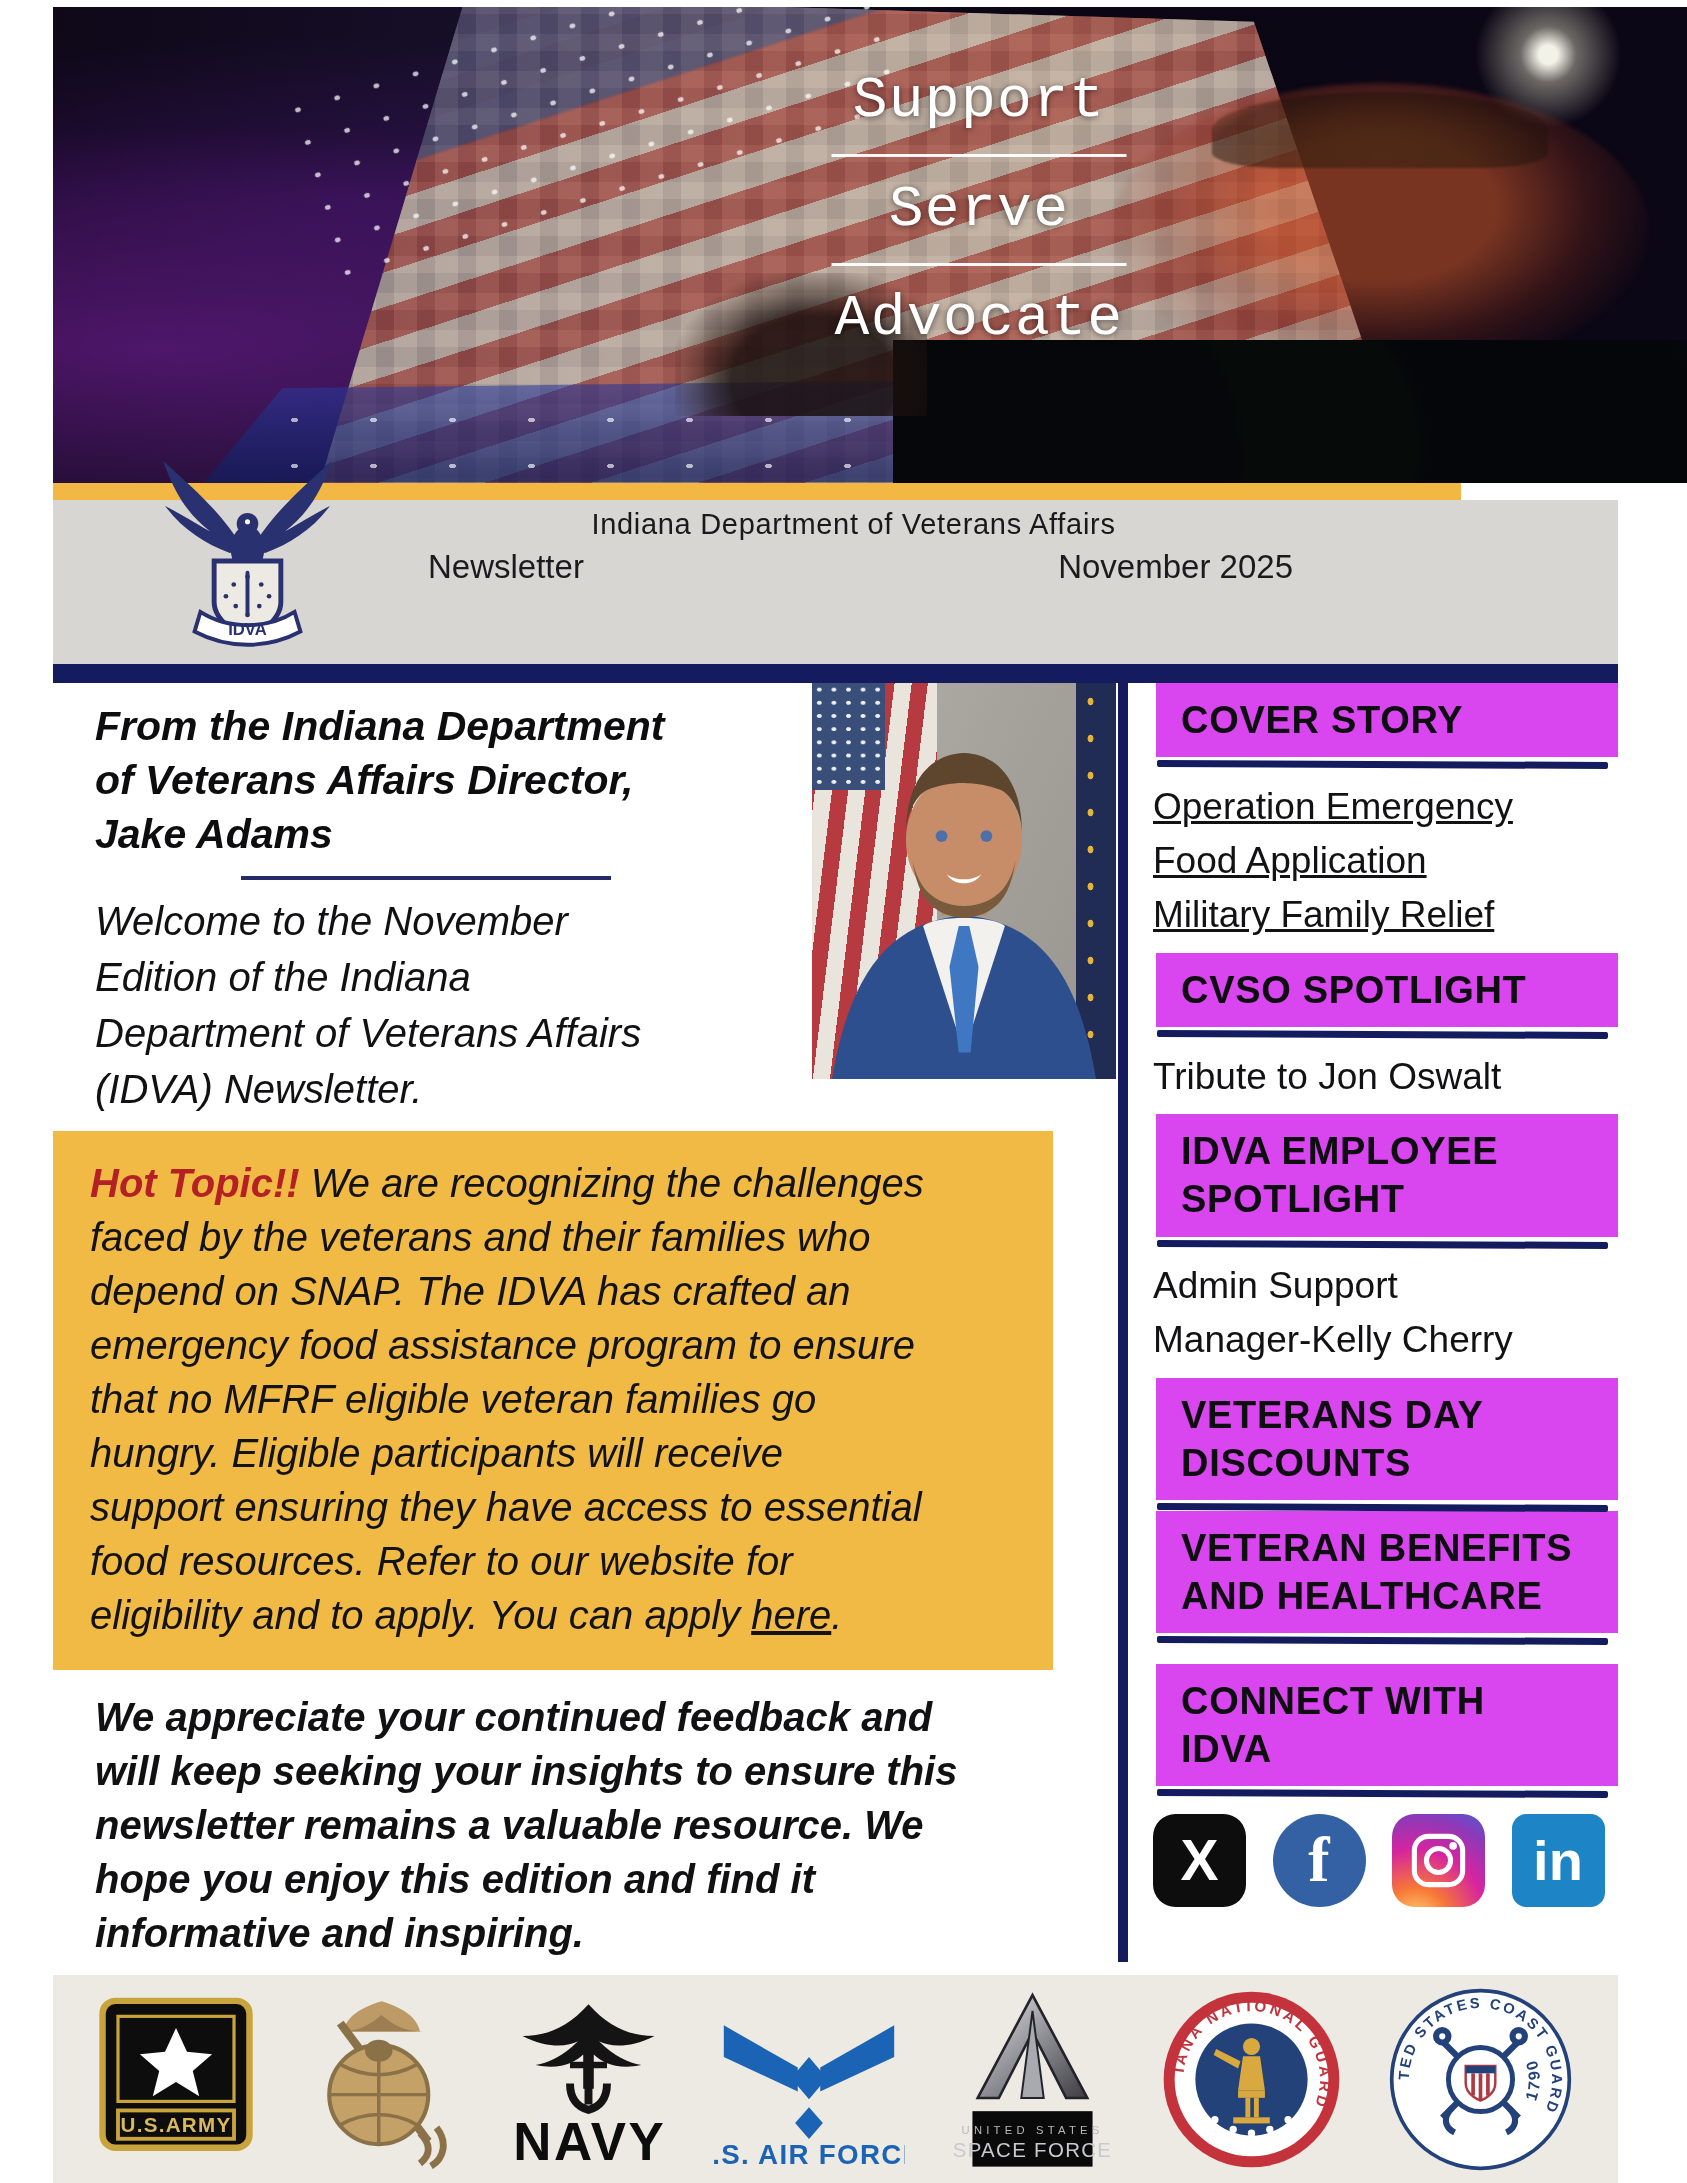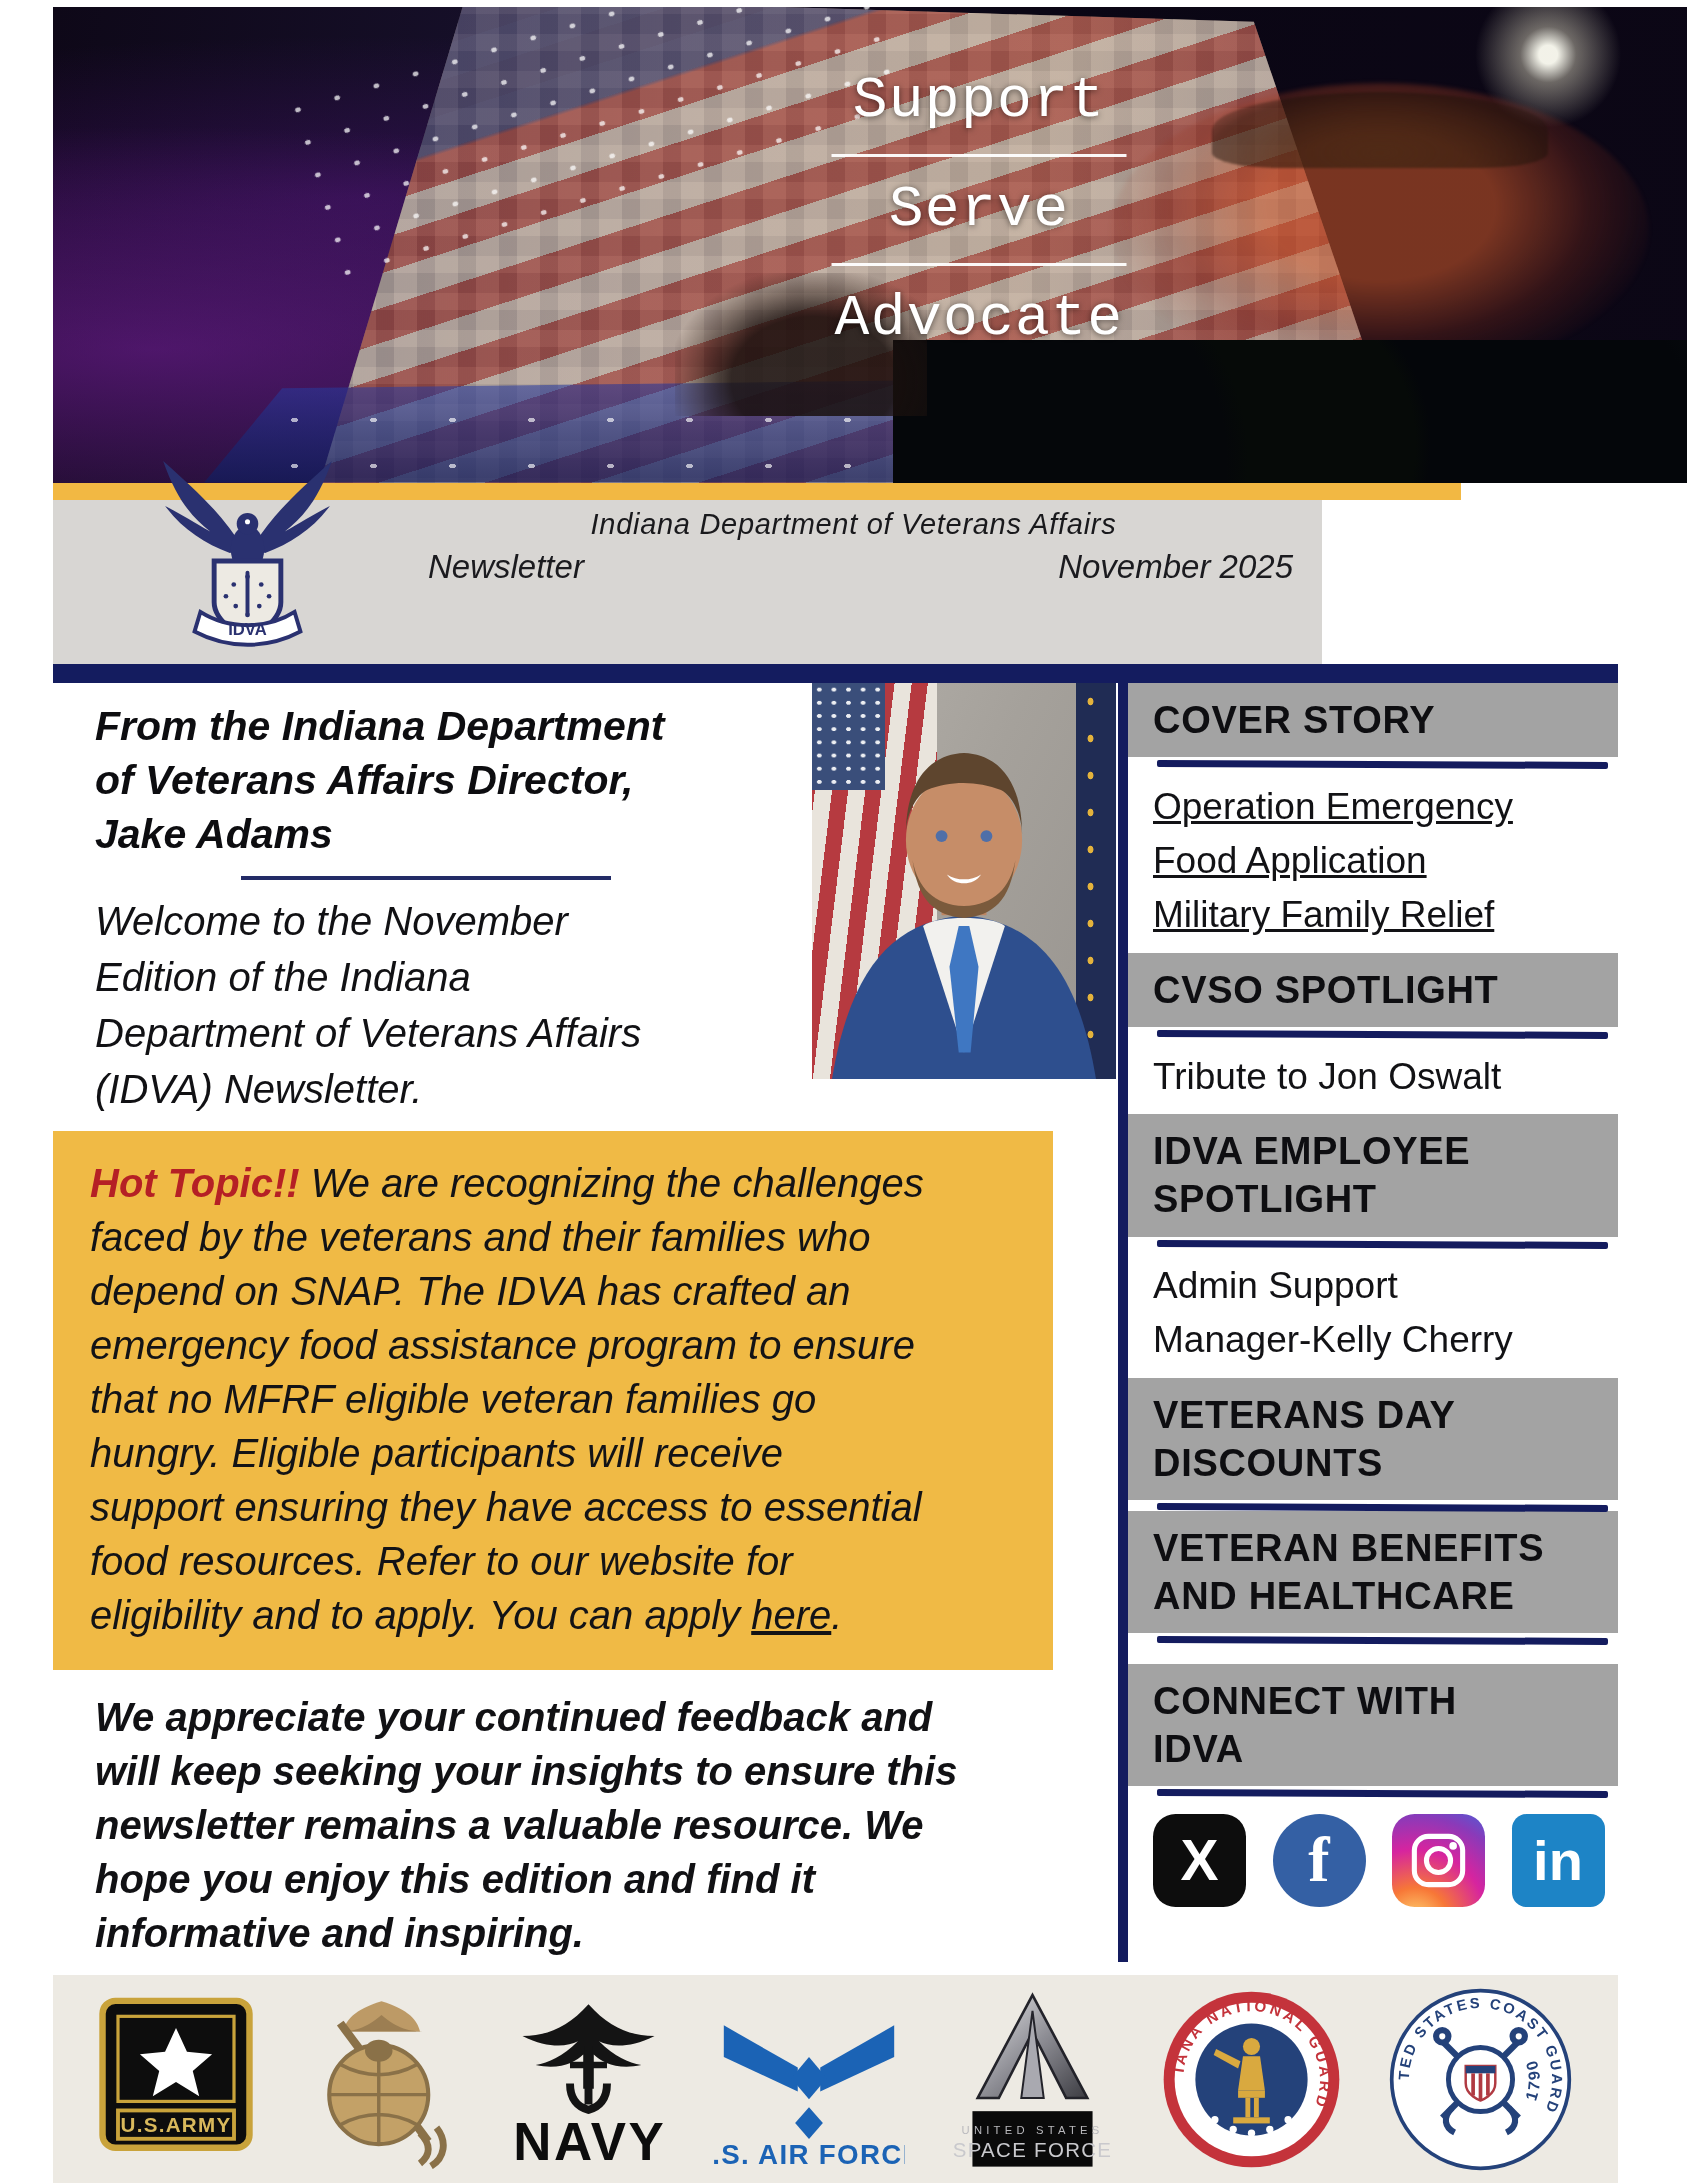--- a/index.html
+++ b/index.html
@@ -45,21 +45,21 @@
       radial-gradient(circle at 95% 72%, #05080c 0 24%, transparent 27%);}
   .hero-statue{position:absolute;left:37%;bottom:14%;width:15%;height:30%;filter:blur(0.7px);
     background:radial-gradient(ellipse at 55% 75%, rgba(25,16,14,.85) 0 42%, rgba(40,24,18,.4) 60%, transparent 75%);}
   .hero-words{position:absolute;top:61px;left:50%;transform:translateX(calc(-50% + 86px));
     display:flex;flex-direction:column;align-items:center;z-index:4;}
   .hero-word{color:#ffffff;font-size:58px;line-height:66px;letter-spacing:1.3px;font-weight:400;text-shadow:0 1.3px 6.6px rgba(0,0,0,.55);}
   .hero-sep{width:295px;height:3.3px;background:rgba(255,255,255,.95);margin:20px 0;}
 
   
   .gold-band{left:53px;top:483px;width:1408px;height:17px;background:#F2B843;}
-  .masthead{left:53px;top:500px;width:1269px;height:164px;background:#D8D6D3;font-style:italic;}
+  .masthead{left:53px;top:500px;width:1565px;height:164px;background:#D8D6D3;}
   .masthead-text{position:absolute;left:311px;top:0;width:979px;height:100%;text-align:center;}
   .org-name{margin-top:8px;font-size:29px;color:#19191c;letter-spacing:0.7px;}
   .nl-title{margin-top:5.3px;font-size:64px;font-weight:700;color:#101013;letter-spacing:9.3px;word-spacing:42px;}
   .subtitle-row{display:flex;justify-content:space-between;padding:6.6px 50px 0 64px;font-size:33px;color:#1b1b1f;}
   .navy-band{left:53px;top:664px;width:1565px;height:18.5px;background:#141C5F;}
 
   
   .idva-logo{left:147px;top:455px;width:201px;height:206px;z-index:6;}
 
   
@@ -79,21 +79,21 @@
   .photo-usflag{position:absolute;left:0;top:0;width:41%;height:100%;
     background:repeating-linear-gradient(97deg,#B63A40 0 16px,#E9E4DC 16px 33px);}
   .photo-canton{position:absolute;left:0;top:0;width:24%;height:27%;background:#3A4E7A;
     background-image:radial-gradient(rgba(255,255,255,.9) 2px, transparent 2.6px);background-size:14.6px 13.2px;}
   .photo-inflag{position:absolute;right:0;top:0;width:13%;height:100%;background:#202C54;
     background-image:radial-gradient(#E4B33C 2.6px, transparent 3.3px);background-size:29px 37px;}
   .photo-person{position:absolute;left:0;top:0;width:100%;height:100%;}
 
   
   .sidebar{left:1118px;top:683px;width:500px;height:1279px;border-left:10.6px solid #141C5F;box-sizing:border-box;}
-  .strip{background:#a3a3a3;padding:13.2px 0 13.2px 25px;font-size:38px;font-weight:700;color:#0e0e11;line-height:48px;letter-spacing:0.7px;}
+  .strip{background:#d946ef;padding:13.2px 0 13.2px 25px;font-size:38px;font-weight:700;color:#0e0e11;line-height:48px;letter-spacing:0.7px;margin-left:28px;}
   .side-rule{height:6.6px;background:#141C5F;width:92%;margin:4px 0 0 29px;border-radius:2px;transform:rotate(.25deg);}
   .side-links{margin:12px 0 10.6px 25px;font-size:37px;line-height:54px;color:#121215;}
   .side-links a{color:#121215;text-decoration:underline;display:block;cursor:pointer;}
   .side-links a.inl{display:inline;}
   .side-text{margin:12px 0 10.6px 25px;font-size:37px;line-height:54px;color:#121215;}
   .gap30{height:20px;}
   .social-row{display:flex;align-items:center;gap:26.5px;margin:17px 0 0 25px;}
   .soc{width:93px;height:93px;display:flex;align-items:center;justify-content:center;cursor:pointer;flex:0 0 auto;}
   .soc-x{background:#0d0d0d;border-radius:22.5px;color:#fff;font-size:57px;font-weight:700;}
   .soc-fb{background:#3460A4;border-radius:50%;color:#fff;font-size:64px;font-weight:700;font-family:"Liberation Serif",serif;}

